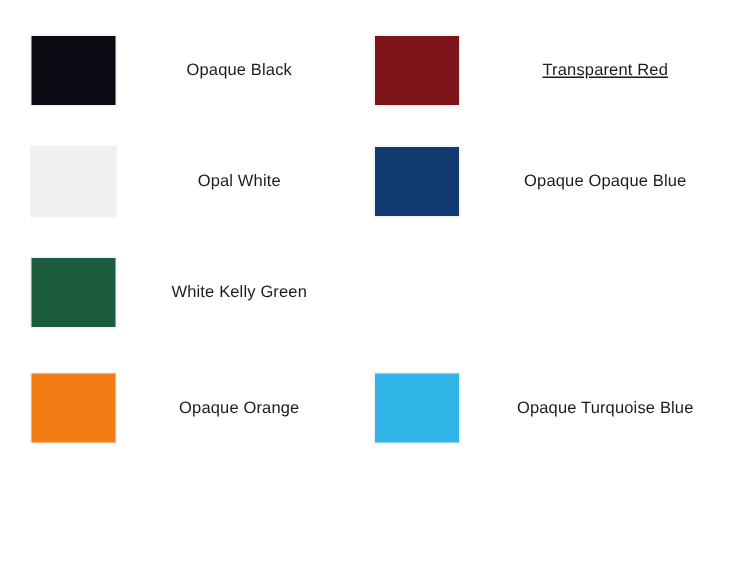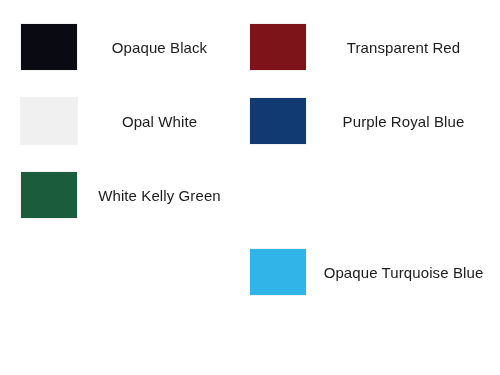--- a/index.html
+++ b/index.html
@@ -40,21 +40,21 @@
   .swatch-chip {
     width: 56px;
     height: 46px;
     flex: 0 0 auto;
     box-sizing: border-box;
     box-shadow: 0 0 0 1px rgba(0,0,0,0.05);
   }
 
   .swatch-label {
     flex: 1 1 auto;
-    font-size: 15px;
+    font-size: 11px;
     line-height: 13px;
     color: #1c1c1c;
     text-align: center;
     letter-spacing: 0.1px;
     white-space: nowrap;
     padding-left: 6px;
   }
 
   .swatch-row.col-left .swatch-label  { text-align: center; }
   .swatch-row.col-right .swatch-label { text-align: center; }
@@ -64,38 +64,42 @@
 
 <div id="swatch-chart">
 
   <div class="swatch-row col-left row-1">
     <div class="swatch-chip" style="background-color: rgb(10, 10, 18);"></div>
     <div class="swatch-label" style="color: rgb(28, 28, 28);">Opaque Black</div>
   </div>
 
   <div class="swatch-row col-right row-1">
     <div class="swatch-chip" style="background-color: rgb(125, 20, 25);"></div>
-    <div class="swatch-label" style="color: rgb(28, 28, 28);">Transparent Red</div>
+    <div class="swatch-label" style="color: rgb(28, 28, 28); text-decoration: underline;">Transparent Red</div>
   </div>
 
   <div class="swatch-row col-left row-2">
     <div class="swatch-chip" style="background-color: rgb(240, 240, 240);"></div>
     <div class="swatch-label" style="color: rgb(28, 28, 28);">Opal White</div>
   </div>
 
   <div class="swatch-row col-right row-2">
     <div class="swatch-chip" style="background-color: rgb(18, 58, 114);"></div>
-    <div class="swatch-label" style="color: rgb(28, 28, 28);">Purple Royal Blue</div>
+    <div class="swatch-label" style="color: rgb(28, 28, 28);">Opaque Opaque Blue</div>
   </div>
 
   <div class="swatch-row col-left row-3">
     <div class="swatch-chip" style="background-color: rgb(26, 92, 60);"></div>
     <div class="swatch-label" style="color: rgb(28, 28, 28);">White Kelly Green</div>
   </div>
 
 
+  <div class="swatch-row col-left row-4">
+    <div class="swatch-chip" style="background-color: rgb(244, 124, 20);"></div>
+    <div class="swatch-label" style="color: rgb(28, 28, 28);">Opaque Orange</div>
+  </div>
 
   <div class="swatch-row col-right row-4">
     <div class="swatch-chip" style="background-color: rgb(49, 180, 232);"></div>
     <div class="swatch-label" style="color: rgb(28, 28, 28);">Opaque Turquoise Blue</div>
   </div>
 
 </div>
 
 </body></html>

